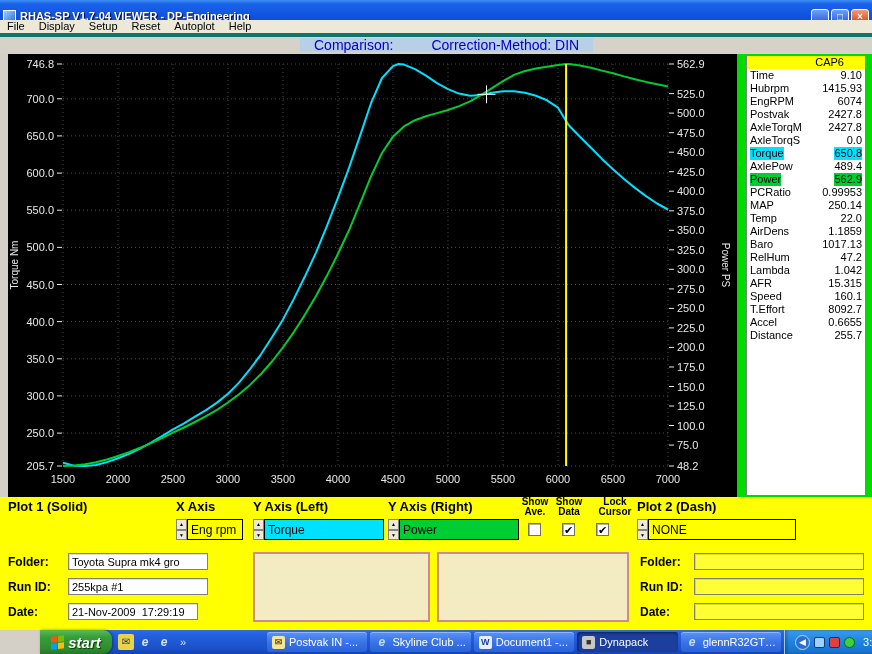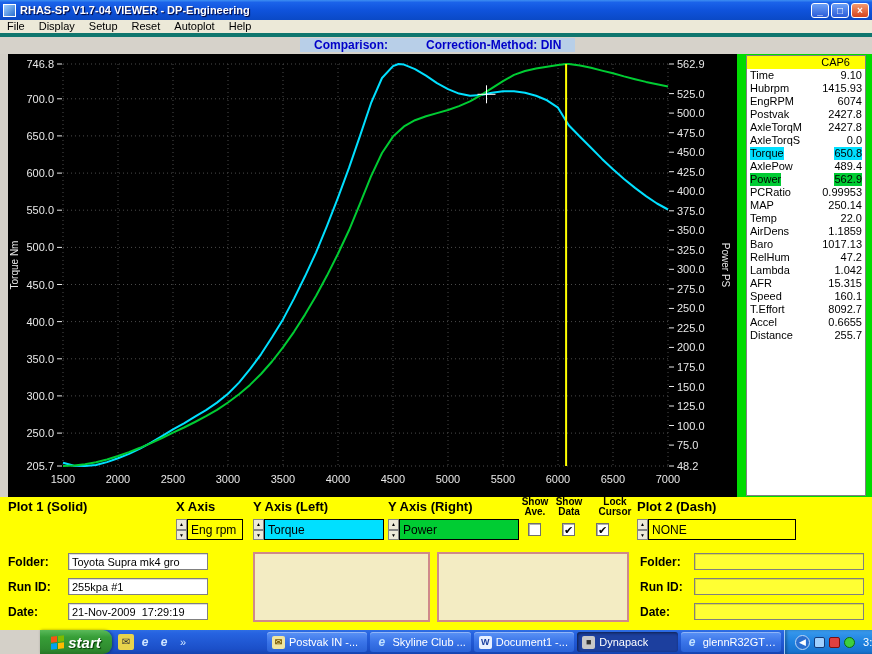--- a/index.html
+++ b/index.html
@@ -1,46 +1,46 @@
 <!DOCTYPE html>
 <html><head>
 <meta charset="utf-8">
 <style>
   html,body{margin:0;padding:0;}
   #app{position:relative;width:872px;height:654px;overflow:hidden;background:#d4d0c8;
        font-family:"Liberation Sans",sans-serif;font-size:11px;color:#000;}
   
   .titlebar{position:absolute;left:0;top:0;width:872px;height:20px;
     background:linear-gradient(180deg,#3d8ff2 0%,#1b63ea 12%,#0f53dc 50%,#0a49c6 100%);
-    display:flex;align-items:center;padding:4px 3px;box-sizing:border-box;}
+    display:flex;align-items:center;padding:16px 3px;box-sizing:border-box;}
   .app-icon{width:13px;height:13px;margin-right:4px;background:linear-gradient(135deg,#9fd0ff,#2a6fd0);
     border:1px solid #fff;box-sizing:border-box;}
   .title-text{color:#fff;font-weight:bold;font-size:11px;text-shadow:1px 1px 1px #003;white-space:nowrap;flex:1;}
   .tb-btn{width:18px;height:15px;margin-left:2px;border:1px solid #fff;border-radius:3px;
     background:linear-gradient(#6ba1f7,#2b5cd8);color:#fff;font-size:10px;line-height:13px;
     text-align:center;font-weight:bold;box-sizing:border-box;}
   .tb-close{background:linear-gradient(#f héros,#d4441c);background:linear-gradient(#f59a6e,#d4441c);}
   
   .menubar{position:absolute;left:0;top:20px;width:872px;height:17px;background:#ece9d8;
     border-bottom:4px solid #0f766e;display:flex;align-items:center;box-sizing:border-box;}
   .menu-item{padding:0 7px;height:17px;line-height:17px;}
   
   .cmpbar{position:absolute;left:0;top:37px;width:872px;height:17px;background:#d6d2ca;}
   .cmp-box{position:absolute;left:300px;top:1px;height:14px;line-height:14px;background:#b8cfe8;
     padding:0 14px;display:flex;gap:38px;}
-  .cmp-box span{color:#0000c8;font-weight:bold;font-size:12px;white-space:nowrap;}
+  .cmp-box span{color:#0000c8;font-weight:normal;font-size:14px;white-space:nowrap;}
   
   .chart-wrap{position:absolute;left:8px;top:54px;width:729px;height:443px;background:#000;}
   .chart-wrap svg{display:block;}
   svg text{font-family:"Liberation Sans",sans-serif;}
   
   .side-panel{position:absolute;left:737px;top:54px;width:135px;height:443px;background:#00dc00;}
   .dp-box{position:absolute;left:9px;top:1px;width:120px;height:441px;background:#fff;
     border:1px solid #808080;box-sizing:border-box;overflow:hidden;}
-  .dp-header{height:13px;background:#ffff00;text-align:right;line-height:13px;padding:0 15px;}
+  .dp-header{height:13px;background:#ffff00;text-align:right;line-height:13px;padding:0 21px;}
   .dp-row{display:flex;justify-content:space-between;height:13px;line-height:13px;padding:0 3px;}
   .dp-label{white-space:nowrap;}
   .dp-value{white-space:nowrap;}
   .hl-cyan{background:#00e0ff;}
   .hl-green{background:#00cc33;}
   
   .ctrl{position:absolute;left:0;top:497px;width:872px;height:133px;background:#ffff00;}
   .hdr{position:absolute;top:2px;font-weight:bold;font-size:13px;white-space:nowrap;}
   .hdr-sm{position:absolute;top:0px;width:34px;font-weight:bold;font-size:10px;line-height:10px;text-align:center;}
   .combo{position:absolute;top:22px;height:21px;display:flex;}
@@ -420,21 +420,21 @@
         <div class="sp-btn">▼</div>
       </div>
       <div class="combo-field f-yellow" style="width:148px">NONE</div>
     </div>
 
     <span class="f-label" style="left:8px;top:58px">Folder:</span>
     <input class="f-input in-white" style="left: 68px; top: 56px; width: 140px;" value="Toyota Supra mk4 gro">
     <span class="f-label" style="left:8px;top:83px">Run ID:</span>
     <input class="f-input in-white" style="left: 68px; top: 81px; width: 140px;" value="255kpa #1">
     <span class="f-label" style="left:8px;top:108px">Date:</span>
-    <input class="f-input in-white" style="left: 68px; top: 106px; width: 140px;" value="21-Nov-2009  17:29:19">
+    <input class="f-input in-white" style="left: 68px; top: 106px; width: 130px;" value="21-Nov-2009  17:29:19">
 
     <div class="beige-box" style="left:253px;width:177px"></div>
     <div class="beige-box" style="left:437px;width:192px"></div>
 
     <span class="f-label" style="left:640px;top:58px">Folder:</span>
     <input class="f-input in-yellow" style="left: 694px; top: 56px; width: 170px;" value="">
     <span class="f-label" style="left:640px;top:83px">Run ID:</span>
     <input class="f-input in-yellow" style="left: 694px; top: 81px; width: 170px;" value="">
     <span class="f-label" style="left:640px;top:108px">Date:</span>
     <input class="f-input in-yellow" style="left: 694px; top: 106px; width: 170px;" value="">

